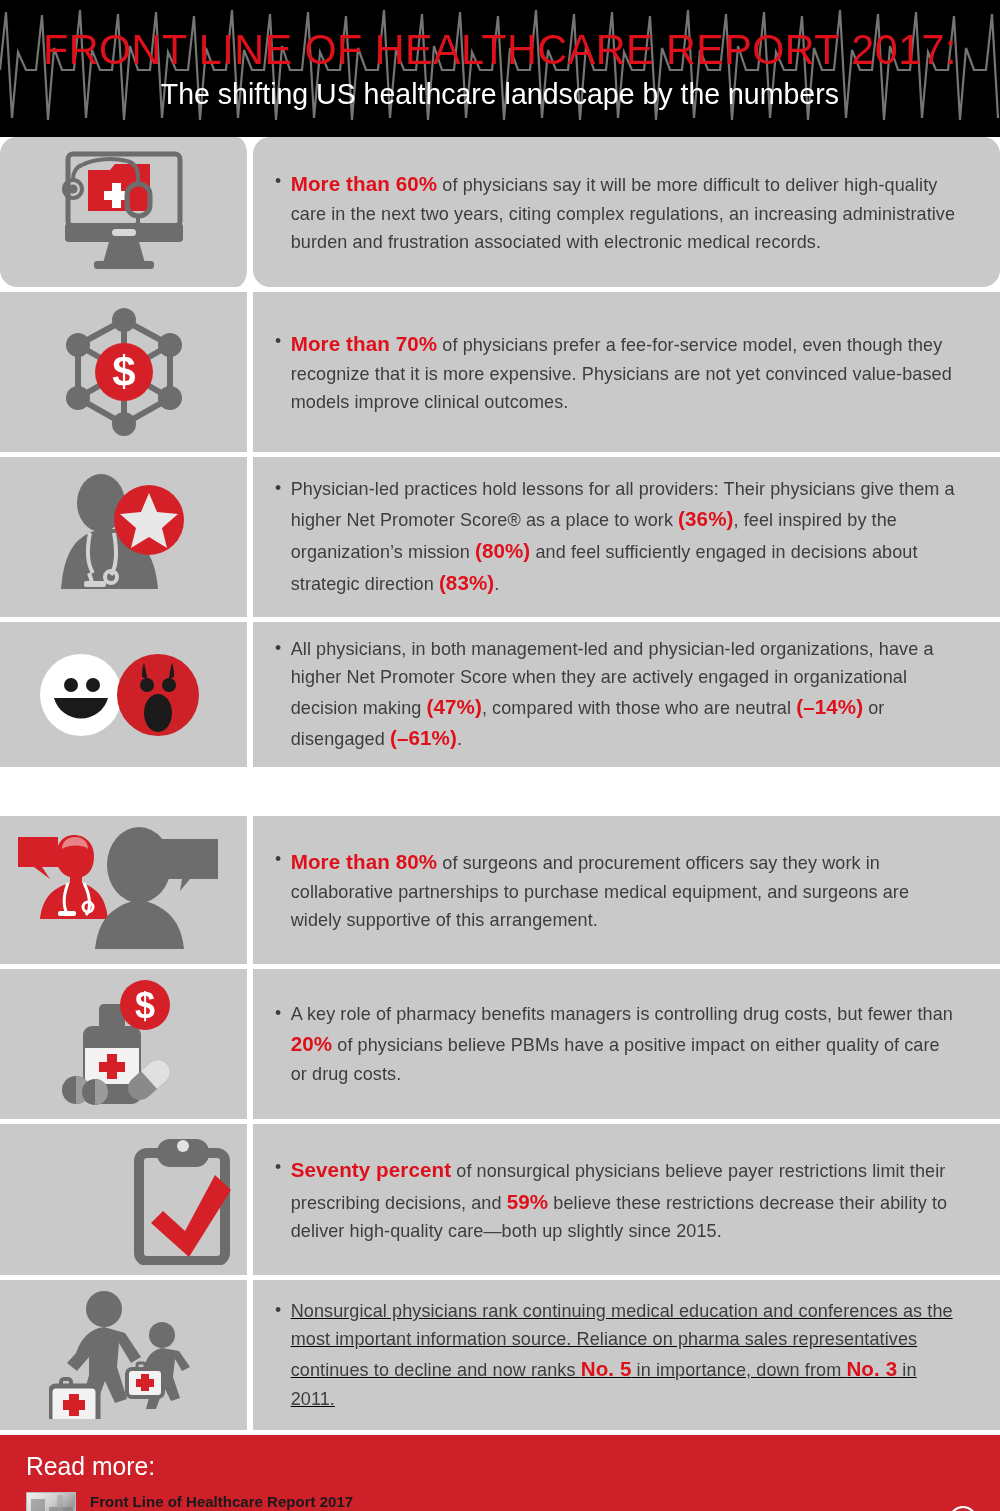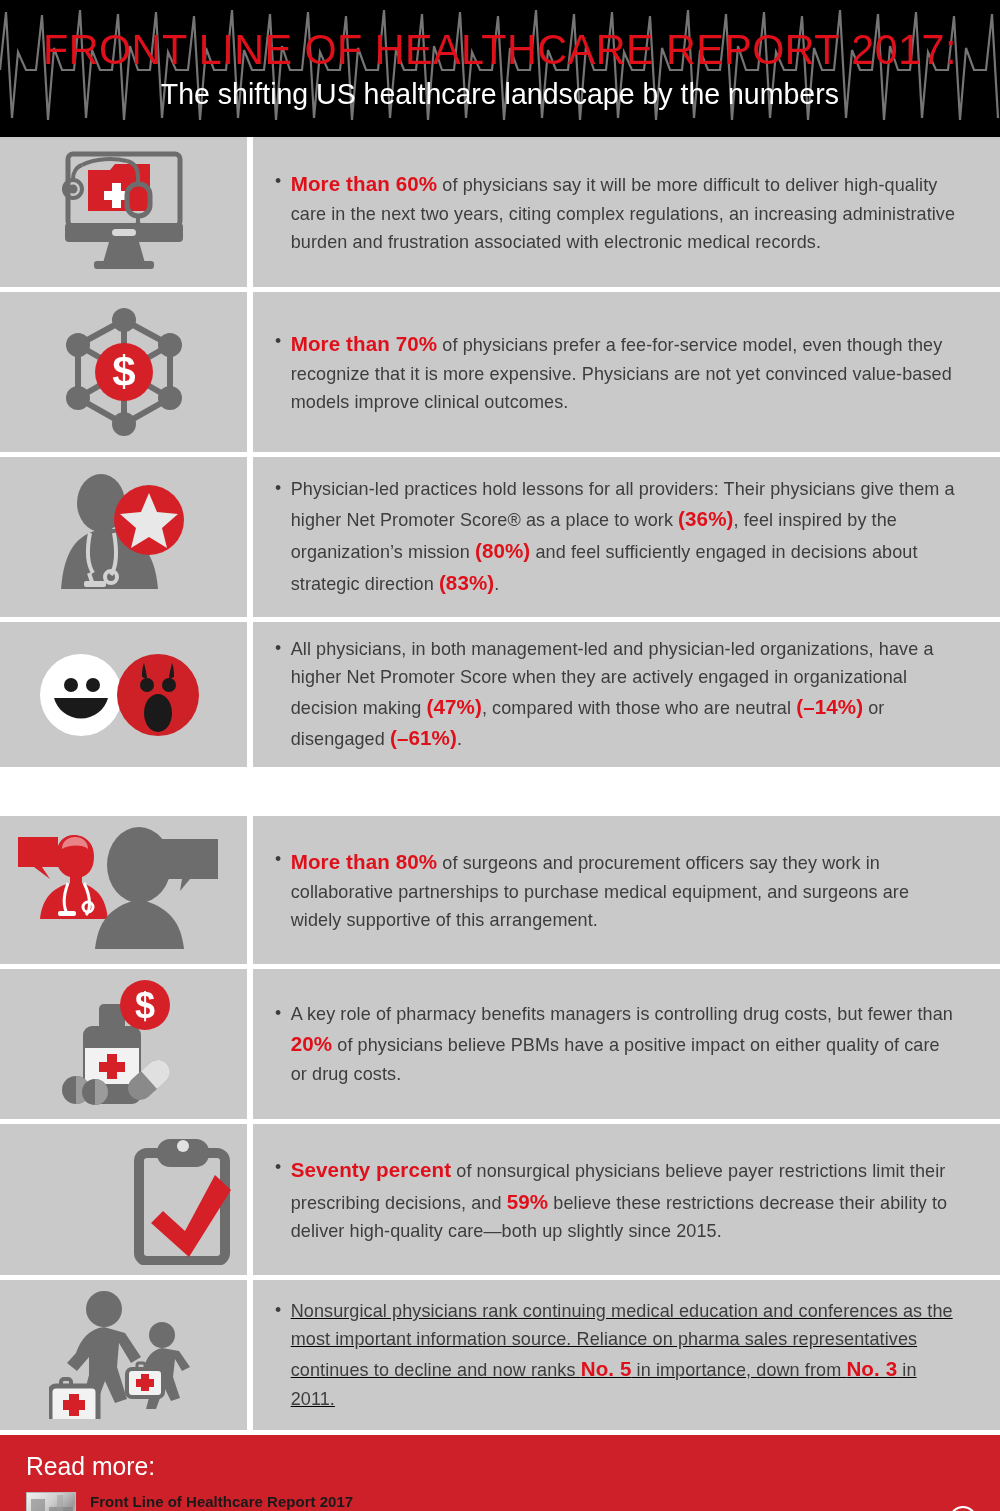--- a/index.html
+++ b/index.html
@@ -88,21 +88,21 @@
   }
   .bullet-line::before {
     content:"\2022";
     position:absolute; left:0; top:0;
     color:#3d3d3d;
     font-size:18px;
   }
   .hl-lg { color:#e0101b; font-weight:bold; font-size:21px; }
 
   
-  .r1 .icon-cell, .r1 .text-cell { height:150px; }
+  .r1 .icon-cell, .r1 .text-cell { height:150px;border-radius:17px; }
   .r2 .icon-cell, .r2 .text-cell { height:160px; }
   .r3 .icon-cell, .r3 .text-cell { height:160px; }
   .r4 .icon-cell, .r4 .text-cell { height:145px; }
   .r5 .icon-cell, .r5 .text-cell { height:148px;margin-top:44px; }
   .r6 .icon-cell, .r6 .text-cell { height:150px; }
   .r7 .icon-cell, .r7 .text-cell { height:151px;justify-content:flex-end; }
   .r8 .icon-cell, .r8 .text-cell { height:150px;text-decoration:underline; }
 
   
   .footer {

